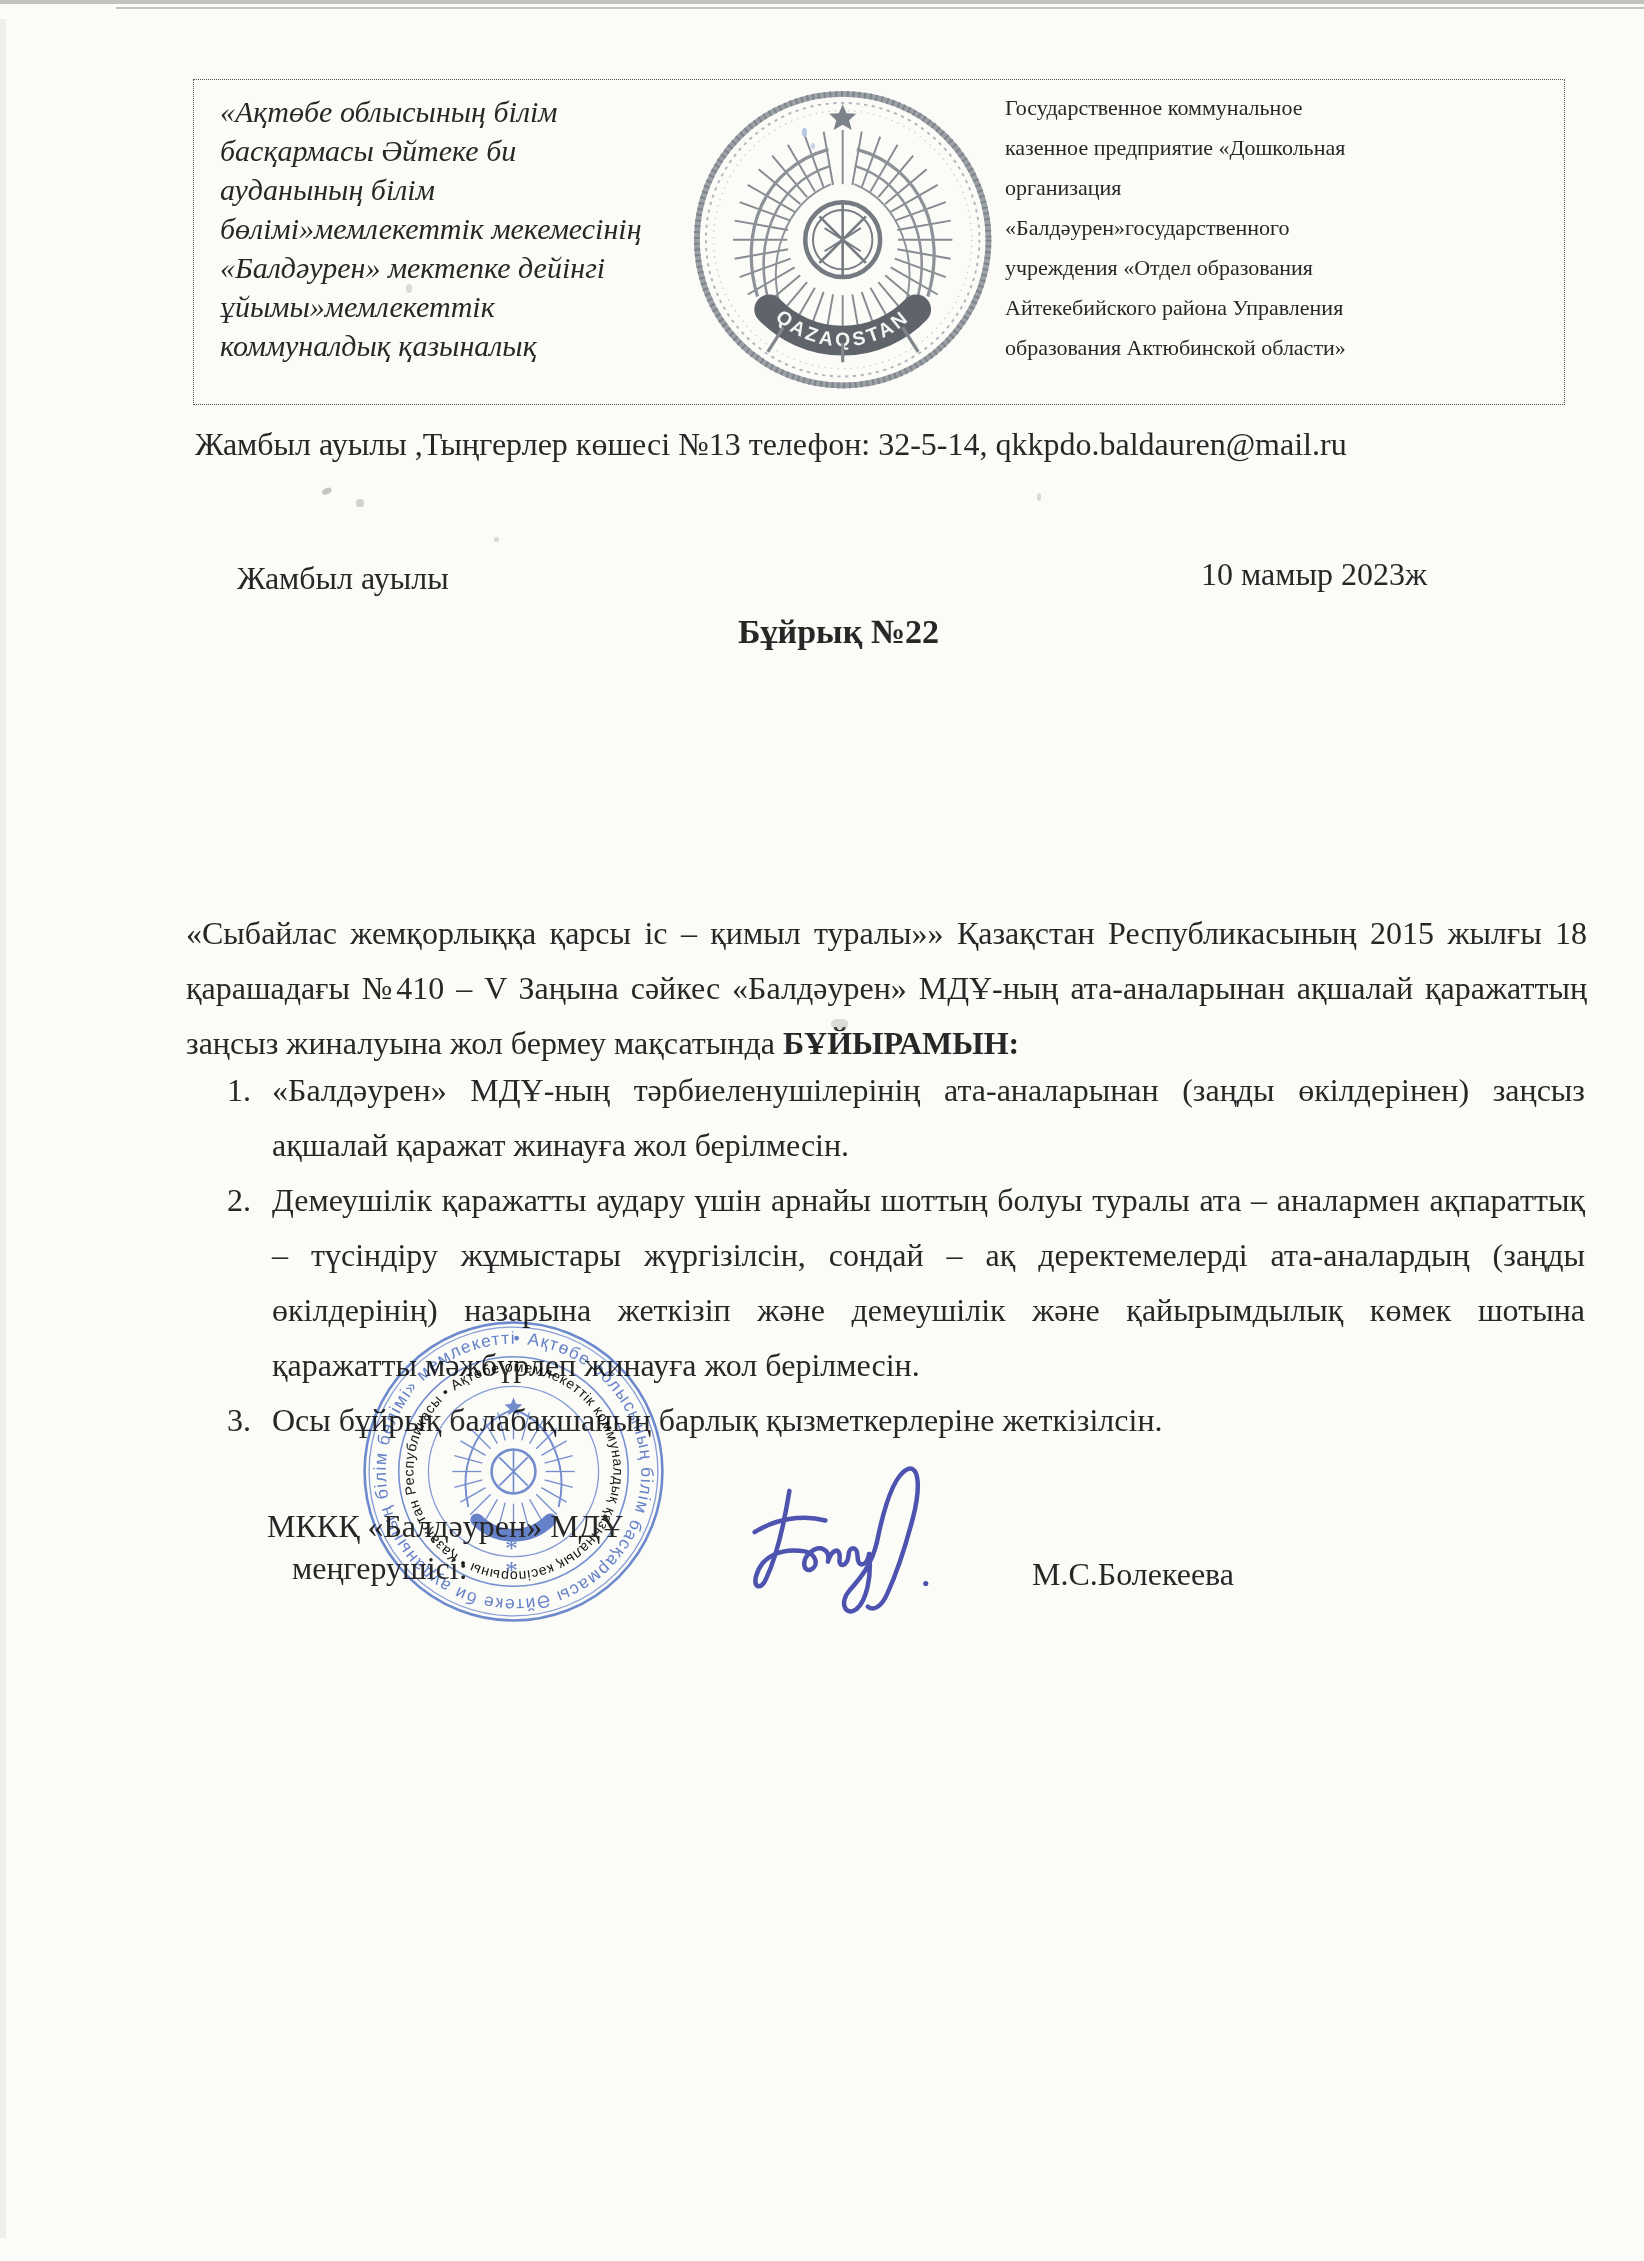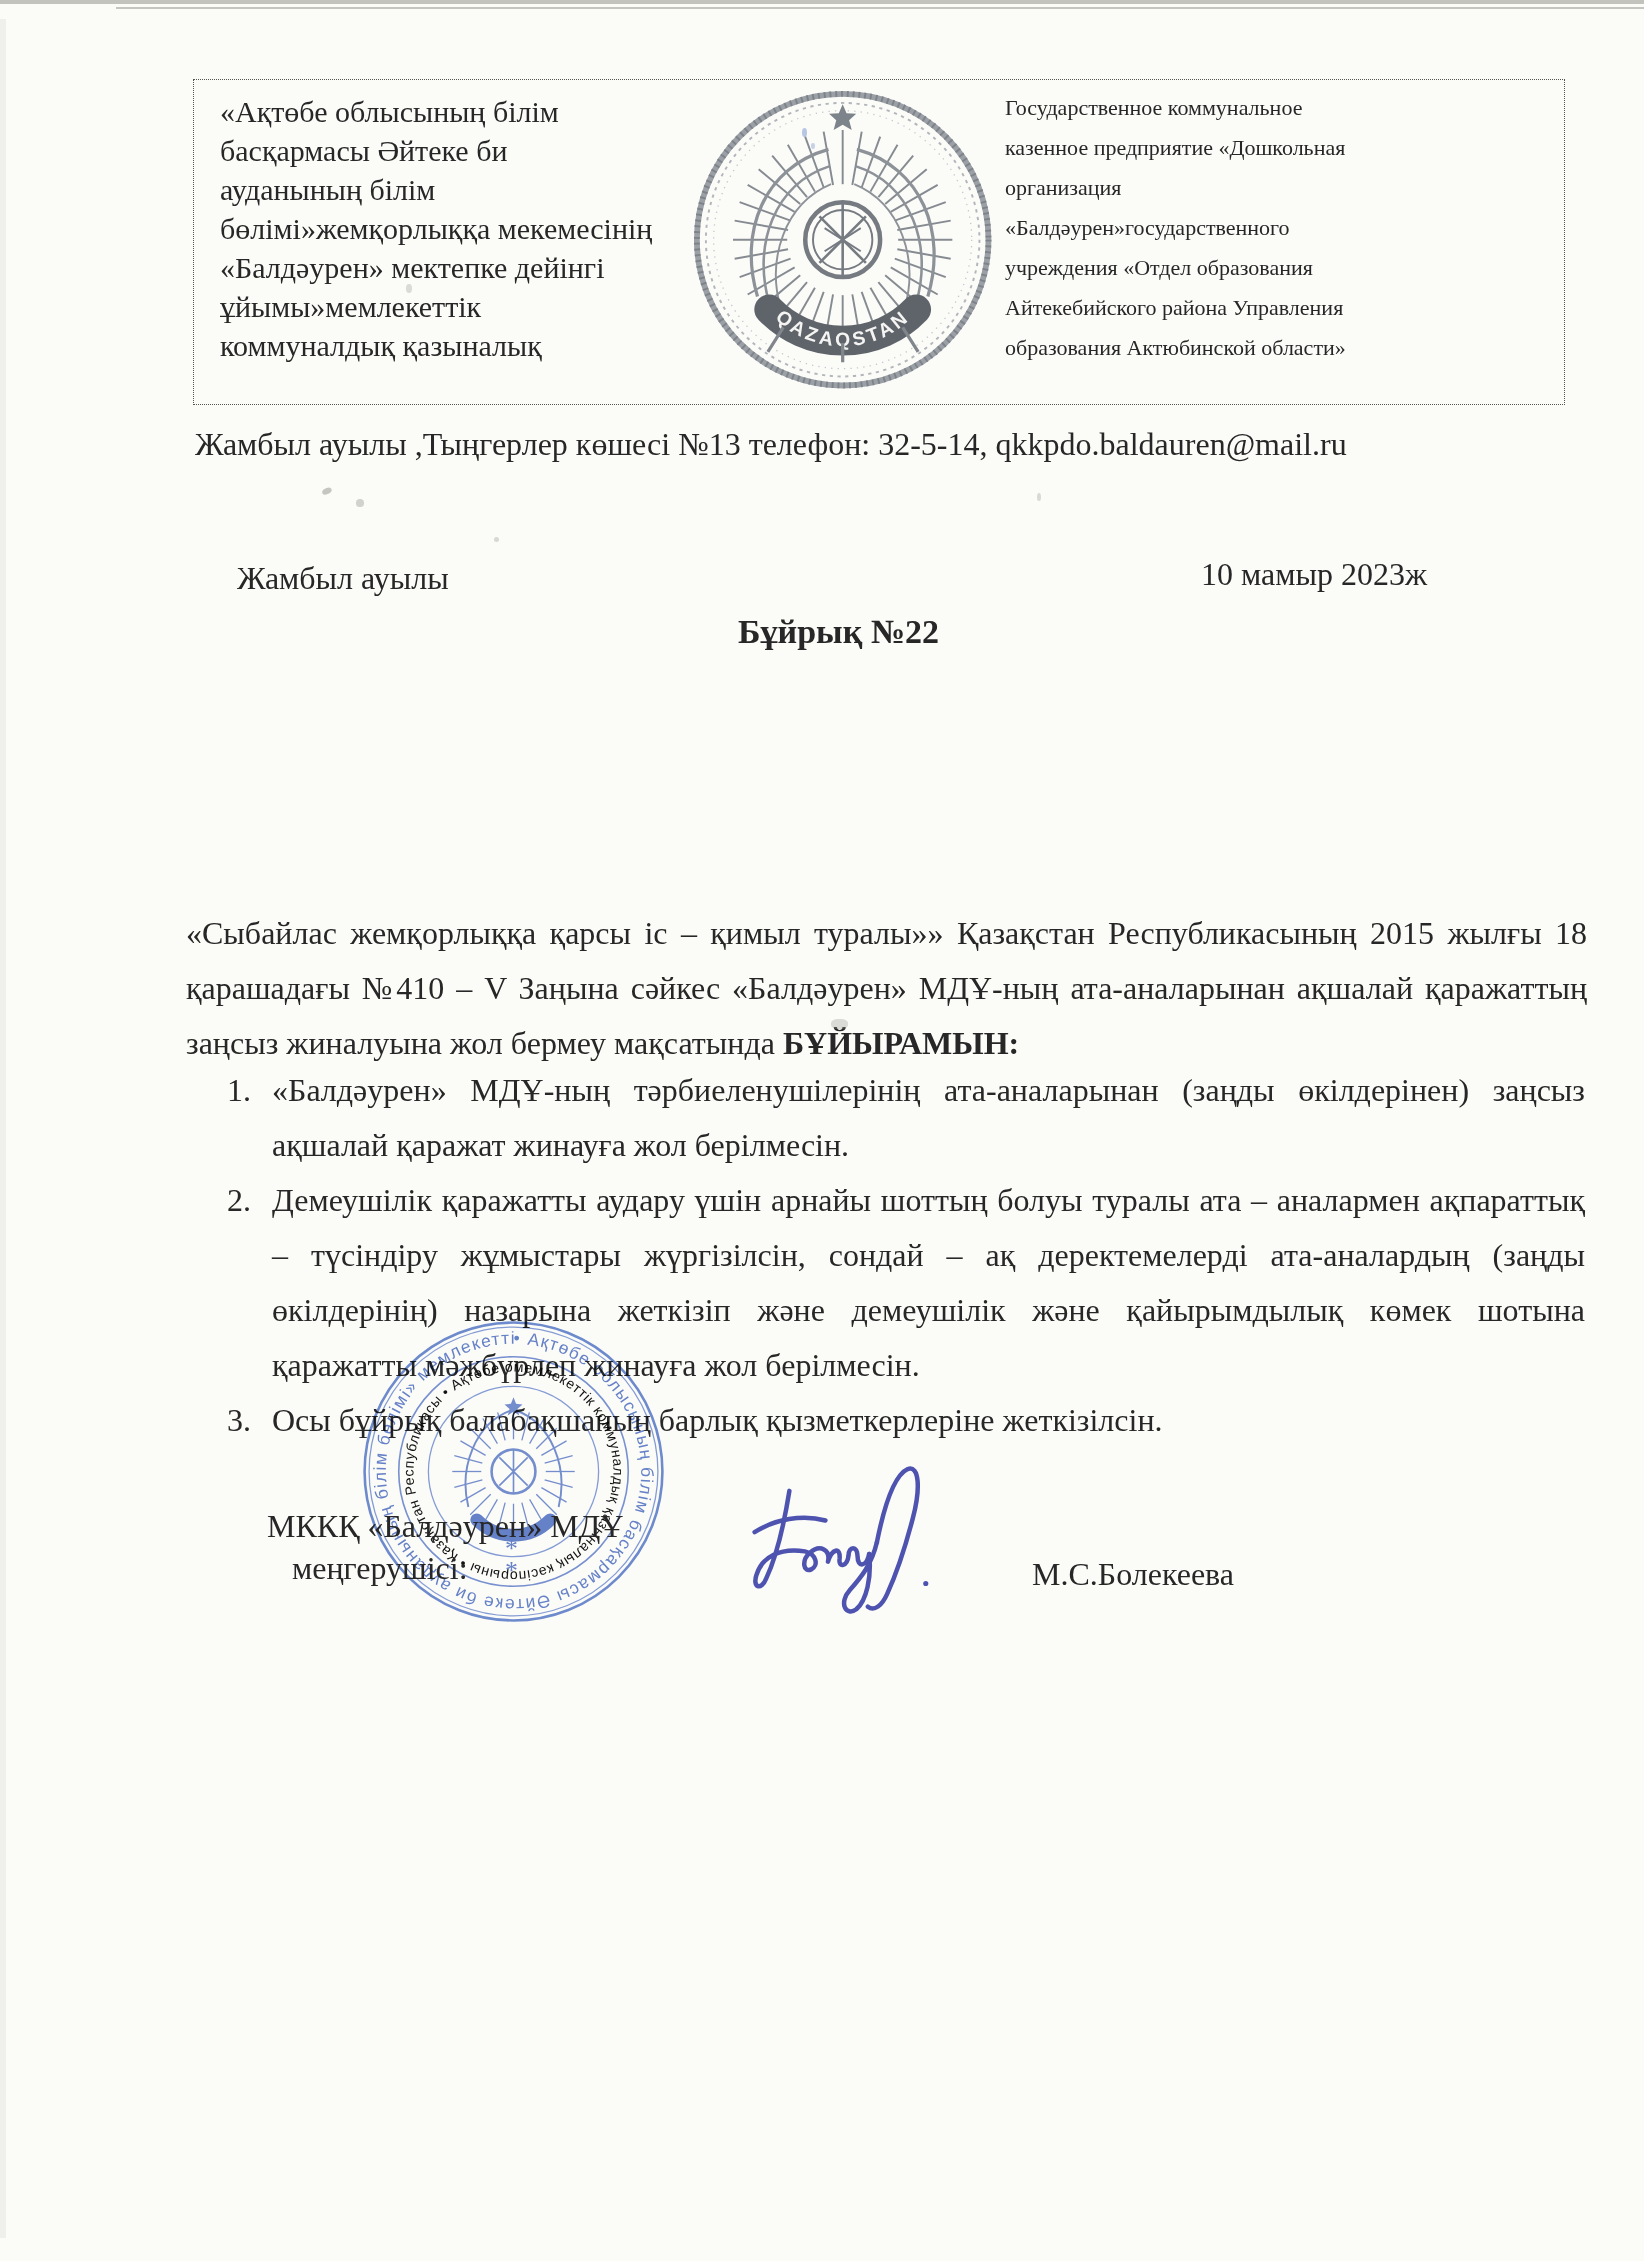--- a/index.html
+++ b/index.html
@@ -11,21 +11,21 @@
   }
   .scan-top-strip{position:absolute;left:0;top:0;width:1645px;height:3.9px;background:#c3c3be;}
   .scan-top-line{position:absolute;left:116px;top:7px;width:1529px;height:1.9px;background:#a8a8a2;opacity:.65;}
   .scan-left-shade{position:absolute;left:0;top:19.3px;width:6.4px;height:2219px;background:#ececE8;opacity:.8;}
 
   
   .letterhead{
     position:absolute; left:193px; top:79px; width:1372px; height:326px;
     border:1.9px dotted #56544f; box-sizing:border-box;
   }
-  .lh-left{position:absolute; left:26px; top:11.6px; width:490px; font-size:30px; line-height:39px;}
+  .lh-left{position:absolute; left:26px; top:11.6px; width:490px; font-size:30px; line-height:39px;font-style:italic;}
   .lh-right{position:absolute; left:811px; top:7.7px; width:568px; font-size:22px; line-height:40px;}
   .lh-line{white-space:nowrap;}
 
   .emblem{position:absolute; left:499px; top:10.3px; width:300px; height:300px;}
 
   .address{position:absolute; left:195px; top:426px; font-size:32px; white-space:nowrap;}
 
   .place{position:absolute; left:237px; top:560px; font-size:32px;}
   .date{position:absolute; left:1201px; top:556px; font-size:32px;text-align:center;}
 
@@ -69,21 +69,21 @@
 
   <div class="scan-top-strip"></div>
   <div class="scan-top-line"></div>
   <div class="scan-left-shade"></div>
 
   <div class="letterhead">
     <div class="lh-left">
       <div class="lh-line">«Ақтөбе облысының білім</div>
       <div class="lh-line">басқармасы Әйтеке би</div>
       <div class="lh-line">ауданының білім</div>
-      <div class="lh-line">бөлімі»жемқорлыққа мекемесінің</div>
+      <div class="lh-line">бөлімі»мемлекеттік мекемесінің</div>
       <div class="lh-line">«Балдәурен» мектепке дейінгі</div>
       <div class="lh-line">ұйымы»мемлекеттік</div>
       <div class="lh-line">коммуналдық қазыналық</div>
     </div>
 
     <svg class="emblem" viewBox="0 0 465 465">
       <defs>
         <g id="ray">
             <line x1="232" y1="146" x2="232" y2="62" stroke="#868b91" stroke-width="3"></line>
           </g>

